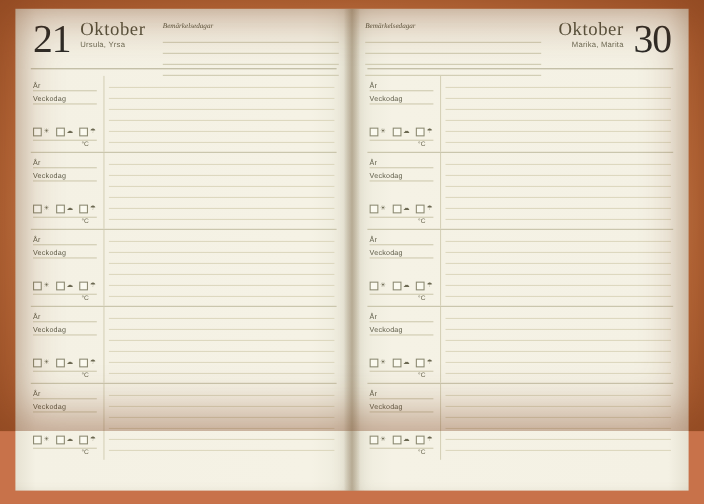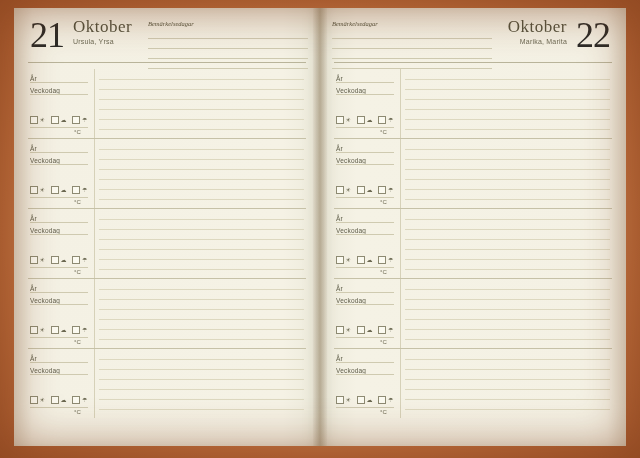--- a/index.html
+++ b/index.html
@@ -2,21 +2,21 @@
 <html><head>
 <meta charset="utf-8">
 <style>
   html,body{margin:0;padding:0;}
   body{
     width:640px;height:458px;overflow:hidden;
     background:#c8724a;
     font-family:"Liberation Sans", sans-serif;
   }
   .scene{
-    position:relative;width:640px;height:458px;
+    position:relative;width:640px;height:392px;
     background:
       radial-gradient(ellipse at 50% 50%, #e9d9c8 0%, #d8a279 35%, #c2703f 70%, #a85a2f 100%);
   }
   
   .scene:after{
     content:"";position:absolute;inset:0;
     box-shadow:inset 0 0 42px 14px rgba(120,55,20,.45);
     pointer-events:none;
   }
   .book{
@@ -318,21 +318,21 @@
 
     <div class="gutter"></div>
 
     <div class="page right">
       <div class="header">
         <div class="hdr-right">
           <div class="monthwrap">
             <div class="month">Oktober</div>
             <div class="names">Marika, Marita</div>
           </div>
-          <div class="daynum">22</div>
+          <div class="daynum">30</div>
         </div>
         <div class="notes">
           <div class="notes-label">Bemärkelsedagar</div>
           <div class="nline"></div>
           <div class="nline"></div>
           <div class="nline"></div>
           <div class="nline"></div>
         </div>
       </div>
       <div class="hrule"></div>

